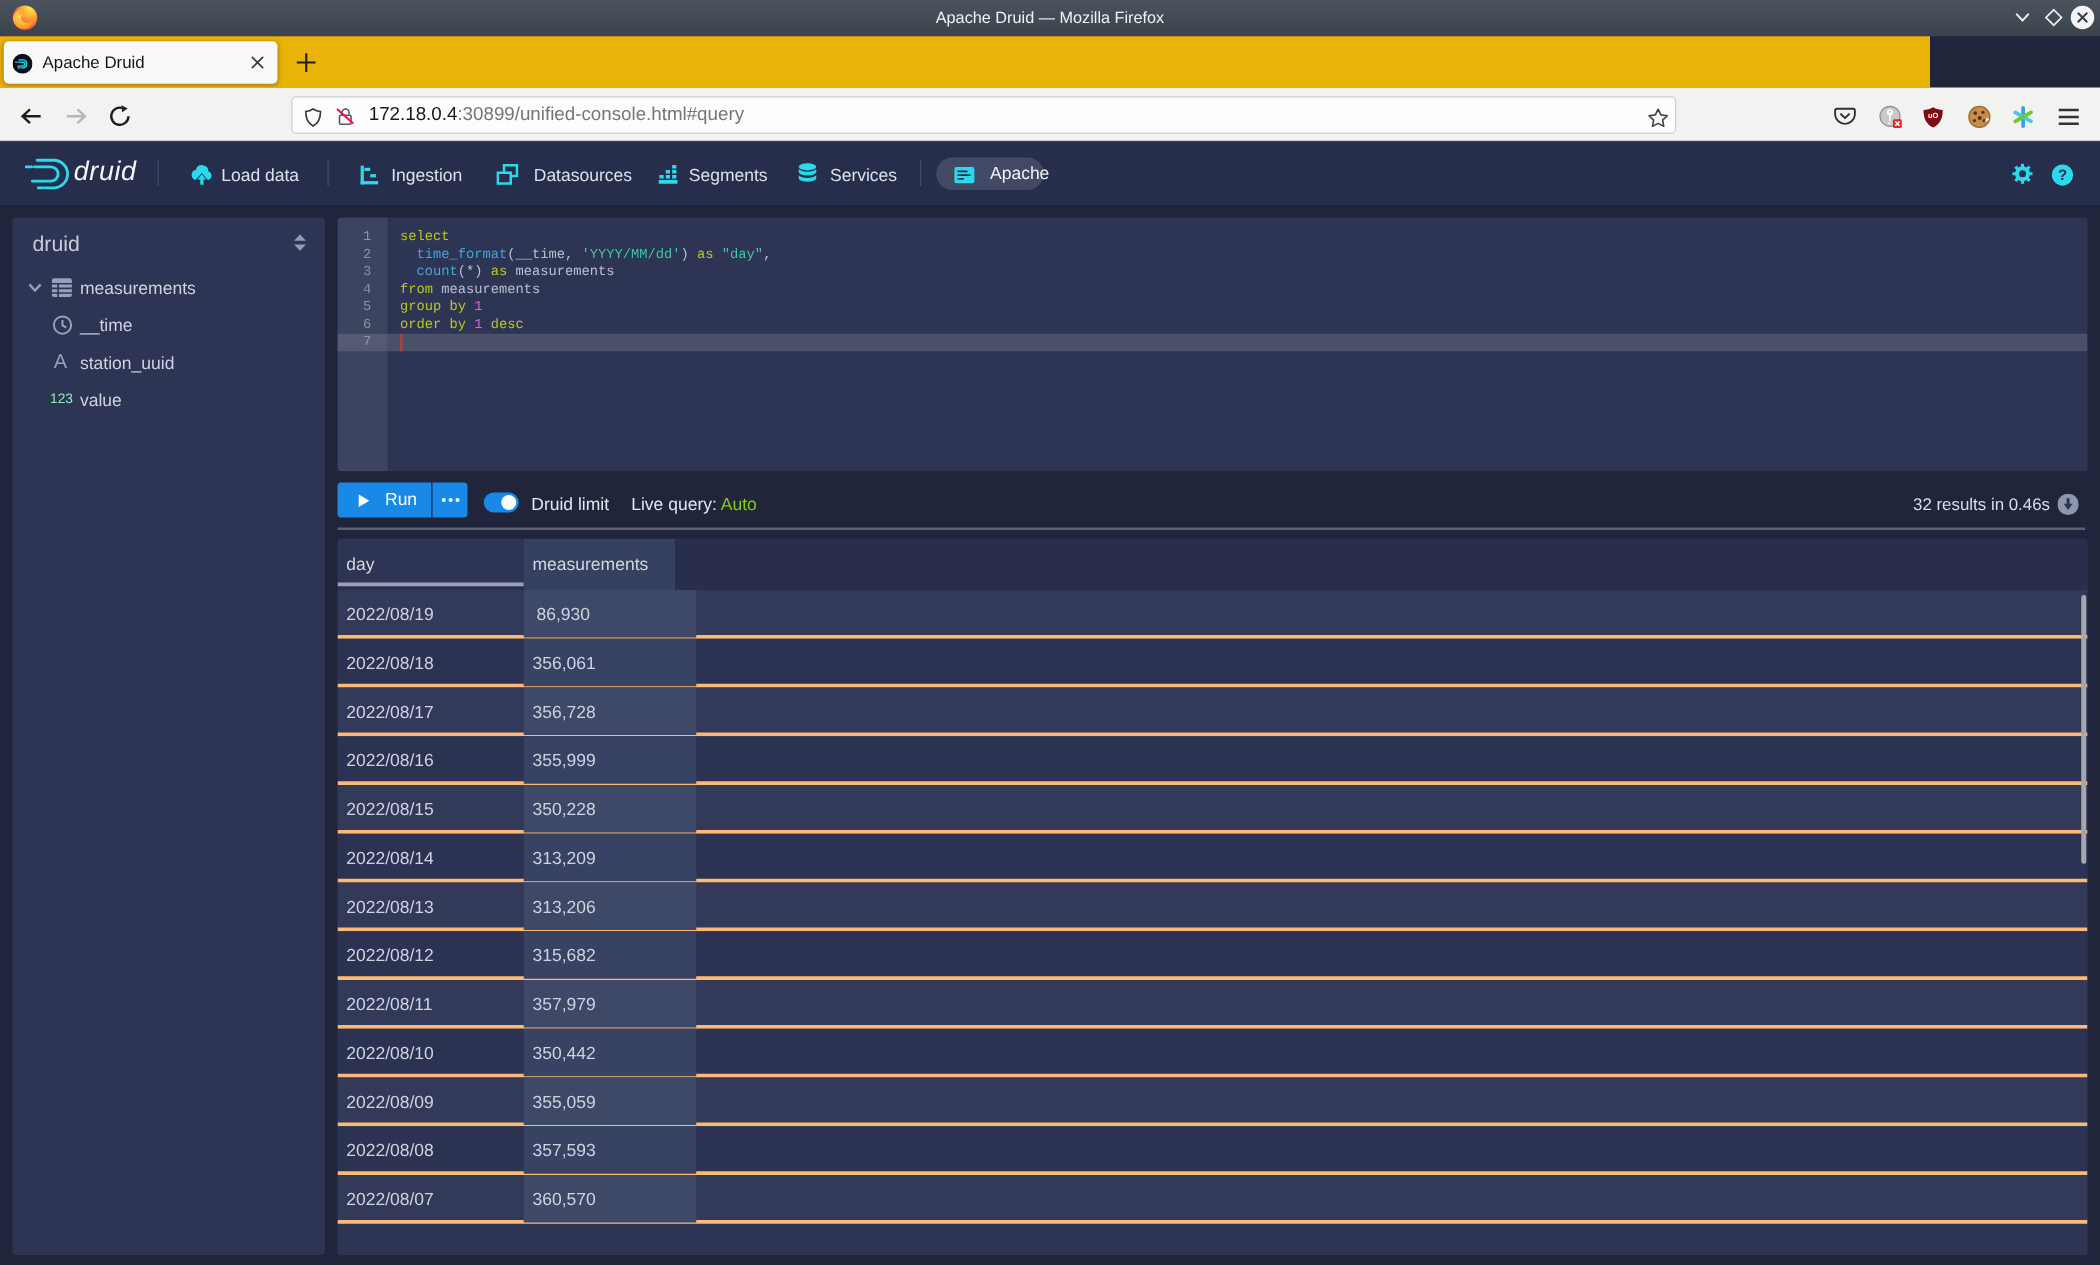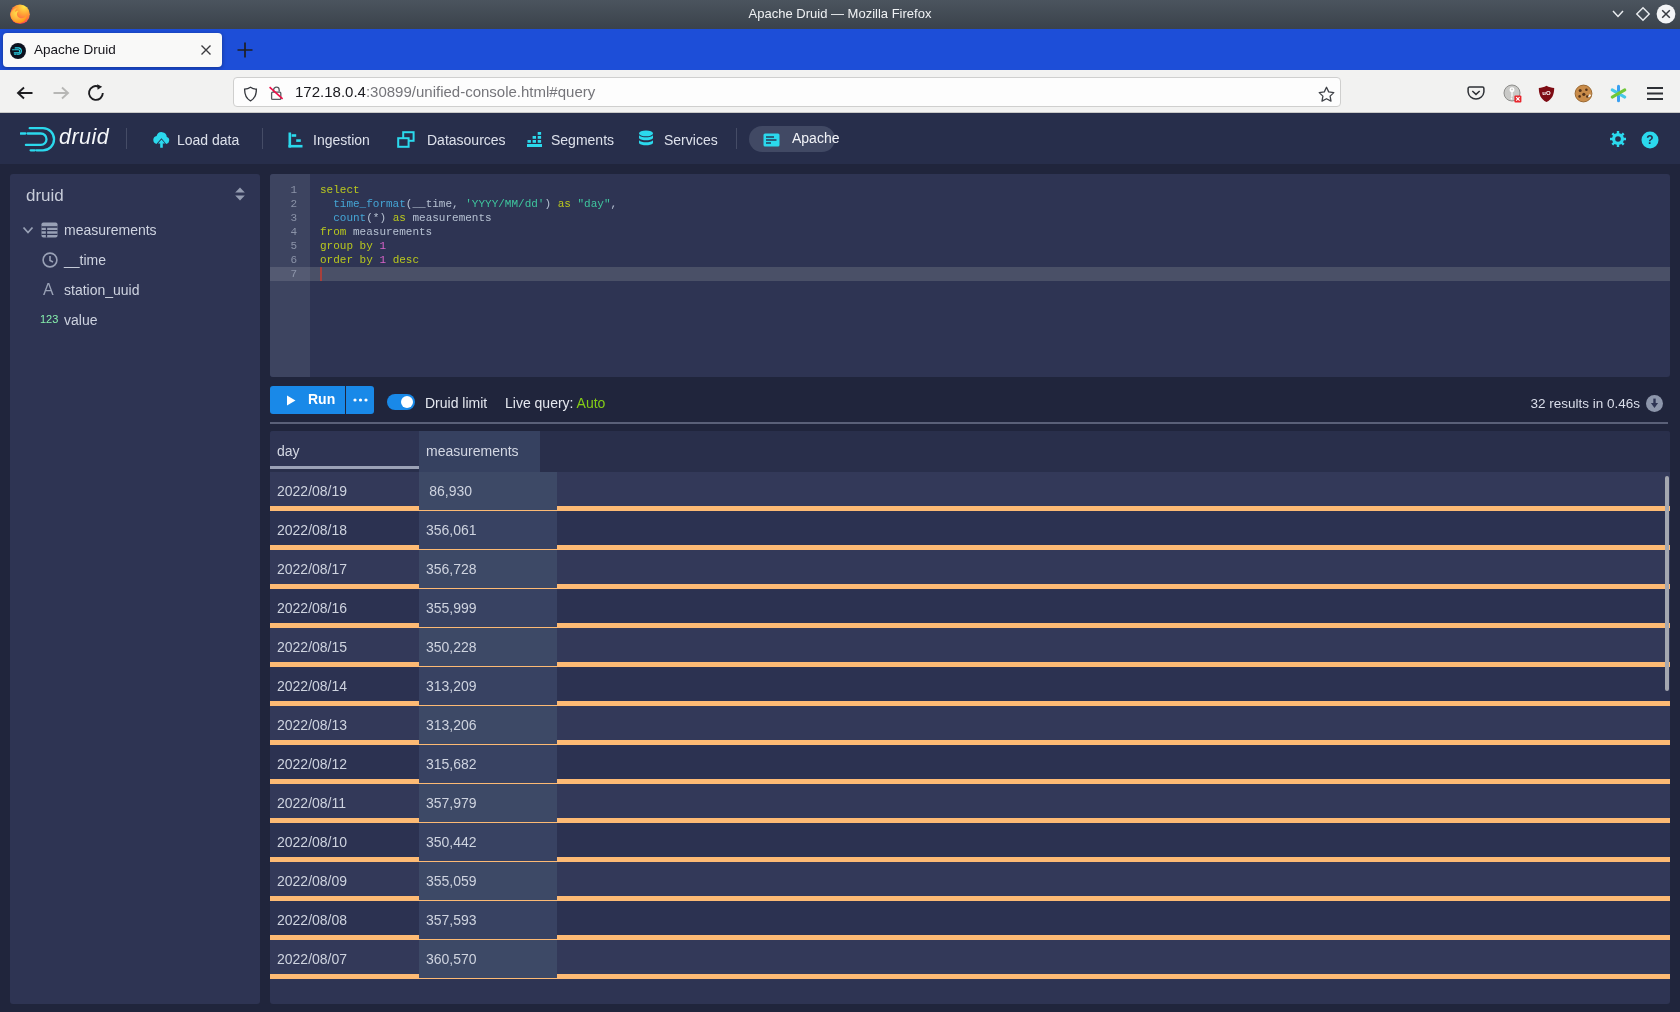--- a/index.html
+++ b/index.html
@@ -5,21 +5,21 @@
 * { margin:0; padding:0; box-sizing:border-box; }
 html,body { width:1680px; height:1012px; overflow:hidden; }
 body { font-family:"Liberation Sans",sans-serif; background:#20253c; position:relative; }
 .abs { position:absolute; }
 
 
 #titlebar { position:absolute; left:0; top:0; width:1680px; height:29px;
   background:linear-gradient(#4b545e,#3a424b); }
 #titlebar .title { position:absolute; left:0; right:0; top:0; height:29px;
   text-align:center; line-height:28px; color:#f0f2f4; font-size:13px; }
-#tabbar { position:absolute; left:0; top:29px; width:1680px; height:41px; background:#1d4ed8; }
+#tabbar { position:absolute; left:0; top:29px; width:1544px; height:41px; background:#eab308; }
 #tab { position:absolute; left:3px; top:4px; width:219px; height:34px; background:#f9f9f8;
   border-radius:4px; box-shadow:0 1px 4px rgba(0,0,0,.35); }
 #tab .tlabel { position:absolute; left:31px; top:0; height:34px; line-height:34px;
   font-size:13.5px; color:#15141a; }
 #navbar { position:absolute; left:0; top:70px; width:1680px; height:43px; background:#f2f2f1;
   border-bottom:1px solid #c9c9c8; }
 #urlfield { position:absolute; left:233px; top:7px; width:1108px; height:30px; background:#fdfdfd;
   border:1px solid #cfcfce; border-radius:4px; }
 #urltext { position:absolute; left:61px; top:0; height:28px; line-height:28px; font-size:15px;
   color:#75757a; white-space:pre; }
@@ -48,21 +48,21 @@
   text-align:right; color:#8b93a8; z-index:2; }
 #activeline { position:absolute; left:40px; top:93px; width:1360px; height:14px; background:#4a5067; }
 #activegut { position:absolute; left:0; top:93px; width:40px; height:14px; background:#545a72; z-index:1; }
 .cl { position:absolute; left:50px; height:14px; line-height:14px; white-space:pre; color:#b6c1d2; }
 .kw { color:#b9c81e; } .fn { color:#45a5d5; } .st { color:#3fc69e; } .nu { color:#d964c9; }
 #cursor { position:absolute; left:50px; top:93px; width:2px; height:14px; background:#a8403c; }
 
 
 #runbtn { position:absolute; left:270px; top:386px; width:75px; height:28px; background:#1989e8;
   border-radius:3px 0 0 3px; }
-#runbtn .rt { position:absolute; left:38px; top:5px; color:#fff; font-size:14px;font-weight:bold; }
+#runbtn .rt { position:absolute; left:38px; top:5px; color:#fff; font-size:14px; }
 #morebtn { position:absolute; left:346px; top:386px; width:28px; height:28px; background:#1989e8;
   border-radius:0 3px 3px 0; }
 #toggle { position:absolute; left:387px; top:394px; width:28px; height:16px; background:#1989e8;
   border-radius:8px; }
 #toggle .knob { position:absolute; left:14px; top:2px; width:12px; height:12px; background:#fff;
   border-radius:50%; }
 #autolimit { position:absolute; left:425px; top:395px; color:#e4e7ef; font-size:14px; }
 #livequery { position:absolute; left:505px; top:395px; color:#e4e7ef; font-size:14px; }
 #livequery i { color:#84cc16; font-style:normal; }
 #results-meta { position:absolute; right:40px; top:395.5px; color:#dadeea; font-size:13.5px; }
@@ -70,21 +70,21 @@
 #divider { position:absolute; left:270px; top:422px; width:1398px; height:2px; background:#5a6078; }
 
 
 #resultpanel { position:absolute; left:270px; top:431px; width:1400px; height:573px;
   background:#2e3453; border-radius:3px; overflow:hidden; }
 #rheader { position:absolute; left:0; top:0; width:1400px; height:41px; background:#292f4b; }
 #rheader .h1 { position:absolute; left:0; top:0; width:149px; height:38px; background:#2e3453;
   border-bottom:3px solid #9ba1b6; }
 #rheader .h2 { position:absolute; left:149px; top:0; width:121px; height:41px; background:#364160; }
 #rheader .ht { position:absolute; top:12px; font-size:14px; color:#d3d7e3; }
-.rrow { position:absolute; left:0; width:1400px; height:39px; border-bottom:5px solid #fdba74;
+.rrow { position:absolute; left:0; width:1400px; height:39px; border-bottom:3px solid #fdba74;
   font-size:14px; color:#ced3df; }
 .rrow .c1 { position:absolute; left:0; top:0; width:149px; height:38px; line-height:38px;
   padding-left:7px; }
 .rrow .c2 { position:absolute; left:149px; top:0; width:138px; height:38px; line-height:38px; }
 .rrow .c2 span { display:inline-block; width:46px; margin-left:7px; text-align:right; }
 .rrow.odd { background:#333959; }
 .rrow.odd .c2 { background:#3d4966; }
 .rrow.even { background:#2c3251; }
 .rrow.even .c2 { background:#384262; }
 #pager { position:absolute; left:0; top:535px; width:1400px; height:38px; background:#2e3453;

